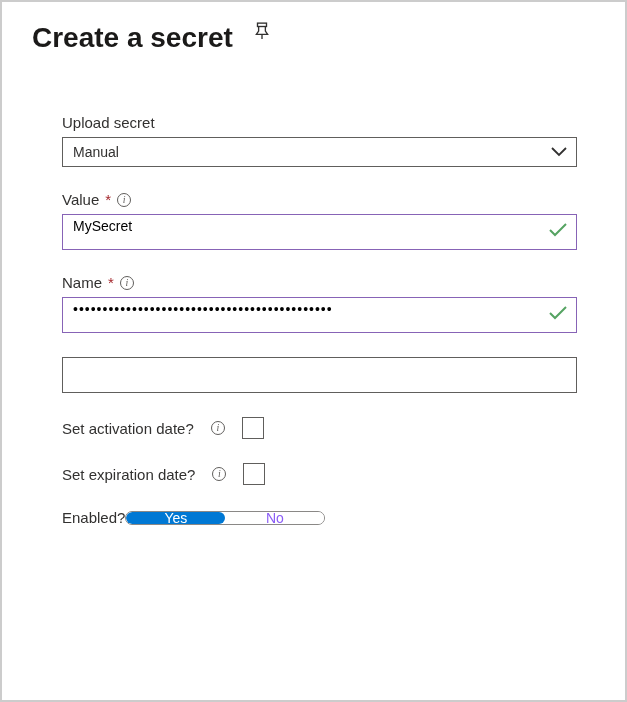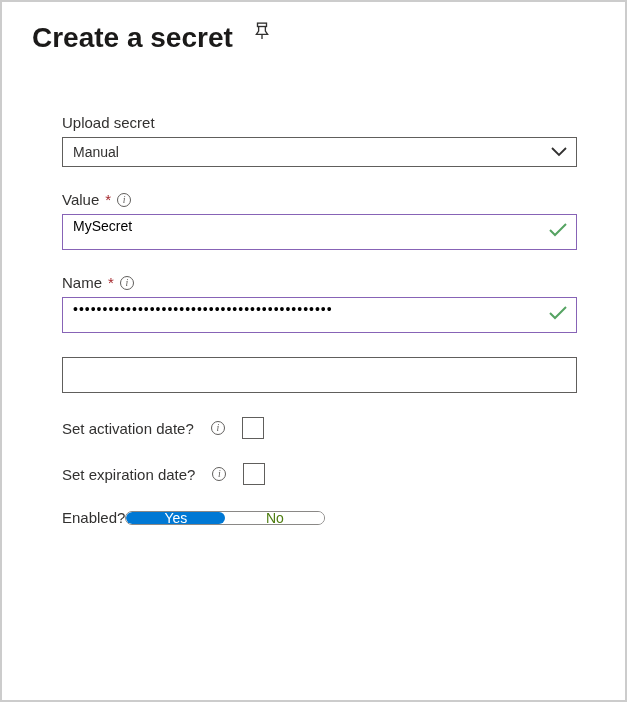--- a/index.html
+++ b/index.html
@@ -157,21 +157,21 @@
       width: 200px;
     }
     .toggle-option {
       flex: 1;
       display: flex;
       align-items: center;
       justify-content: center;
       font-size: 14px;
       cursor: pointer;
       background: #fff;
-      color: #4d7c0f;
+      color: #8b5cf6;
       border: none;
       font-family: inherit;
     }
     .toggle-option.active {
       background: #0078d4;
       color: #fff;
       border-radius: 16px;
     }
   </style>
 </head>

